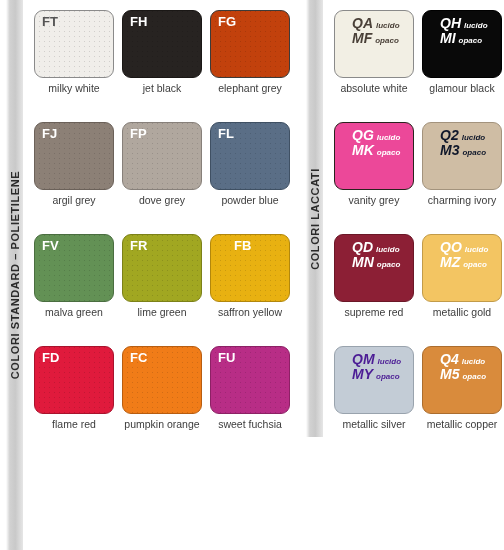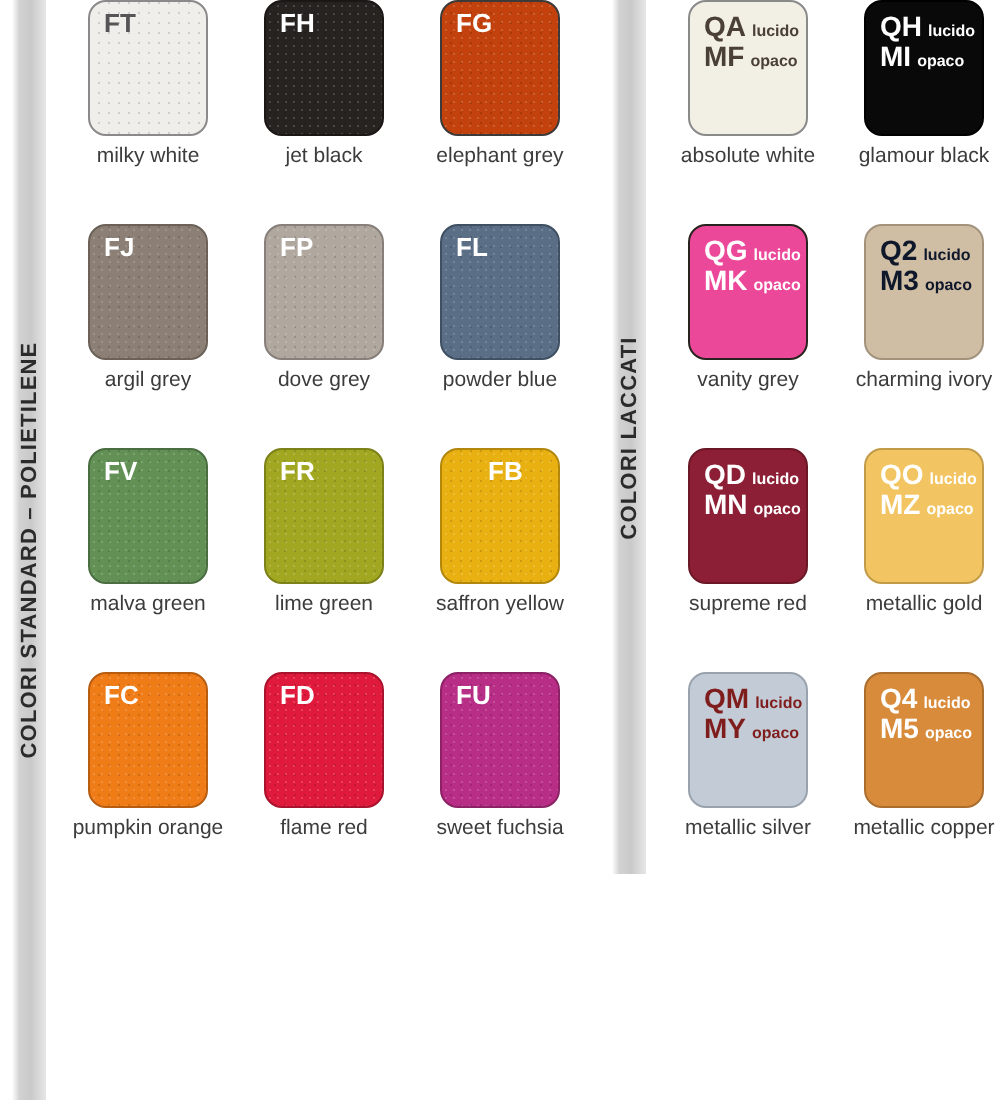--- a/index.html
+++ b/index.html
@@ -70,22 +70,23 @@
   .swatch-cell {
     width: 88px;
     height: 112px;
     box-sizing: border-box;
     display: flex;
     flex-direction: column;
     align-items: center;
   }
 
   .chip {
-    width: 60px;
+    width: 80px;
     height: 68px;
+    margin-top: 10px;
     border-radius: 9px;
     border: 1px solid #7b7b7b;
     box-sizing: border-box;
     position: relative;
     overflow: hidden;
   }
   
   .chip.textured::after {
     content: "";
     position: absolute;
@@ -105,24 +106,25 @@
     font-family: "Liberation Sans", sans-serif;
     font-size: 13px;
     font-weight: bold;
     line-height: 1.15;
     z-index: 2;
   }
 
   
   .chip-codes {
     position: absolute;
-    left: 7px;
+    left: 17px;
     top: 5px;
     z-index: 2;
     line-height: 1.05;
+    font-style: italic;
   }
   .code-row {
     display: flex;
     align-items: baseline;
     white-space: nowrap;
   }
   .code-row .code {
     font-family: "Liberation Sans", sans-serif;
     font-size: 14px;
     font-weight: bold;
@@ -203,30 +205,30 @@
           </div>
           <div class="caption">lime green</div>
         </div>
         <div class="swatch-cell">
           <div class="chip textured" style="background: rgb(232, 177, 17); border-color: rgb(178, 135, 12);">
             <span class="chip-code" style="color: rgb(255, 255, 255); padding-left: 16px;">FB</span>
           </div>
           <div class="caption">saffron yellow</div>
         </div>
         <div class="swatch-cell">
+          <div class="chip textured" style="background: rgb(224, 26, 60); border-color: rgb(169, 19, 45);">
+            <span class="chip-code" style="color: rgb(255, 255, 255);">FD</span>
+          </div>
+          <div class="caption">flame red</div>
+        </div>
+        <div class="swatch-cell">
           <div class="chip textured" style="background: rgb(240, 124, 24); border-color: rgb(184, 93, 16);">
             <span class="chip-code" style="color: rgb(255, 255, 255);">FC</span>
           </div>
           <div class="caption">pumpkin orange</div>
-        </div>
-        <div class="swatch-cell">
-          <div class="chip textured" style="background: rgb(224, 26, 60); border-color: rgb(169, 19, 45);">
-            <span class="chip-code" style="color: rgb(255, 255, 255);">FD</span>
-          </div>
-          <div class="caption">flame red</div>
         </div>
         <div class="swatch-cell">
           <div class="chip textured" style="background: rgb(184, 45, 134); border-color: rgb(140, 33, 101);">
             <span class="chip-code" style="color: rgb(255, 255, 255);">FU</span>
           </div>
           <div class="caption">sweet fuchsia</div>
         </div>
       </div>
   </div>
 
@@ -321,21 +323,21 @@
               <div class="code-row">
                 <span class="code">MZ</span>
                 <span class="finish">opaco</span>
               </div>
             </div>
           </div>
           <div class="caption">metallic gold</div>
         </div>
         <div class="swatch-cell">
           <div class="chip" style="background: rgb(195, 204, 214); border-color: rgb(153, 163, 173);">
-            <div class="chip-codes" style="color: #7f1d1d;">
+            <div class="chip-codes" style="color: #4c1d95;">
               <div class="code-row">
                 <span class="code">QM</span>
                 <span class="finish">lucido</span>
               </div>
               <div class="code-row">
                 <span class="code">MY</span>
                 <span class="finish">opaco</span>
               </div>
             </div>
           </div>

